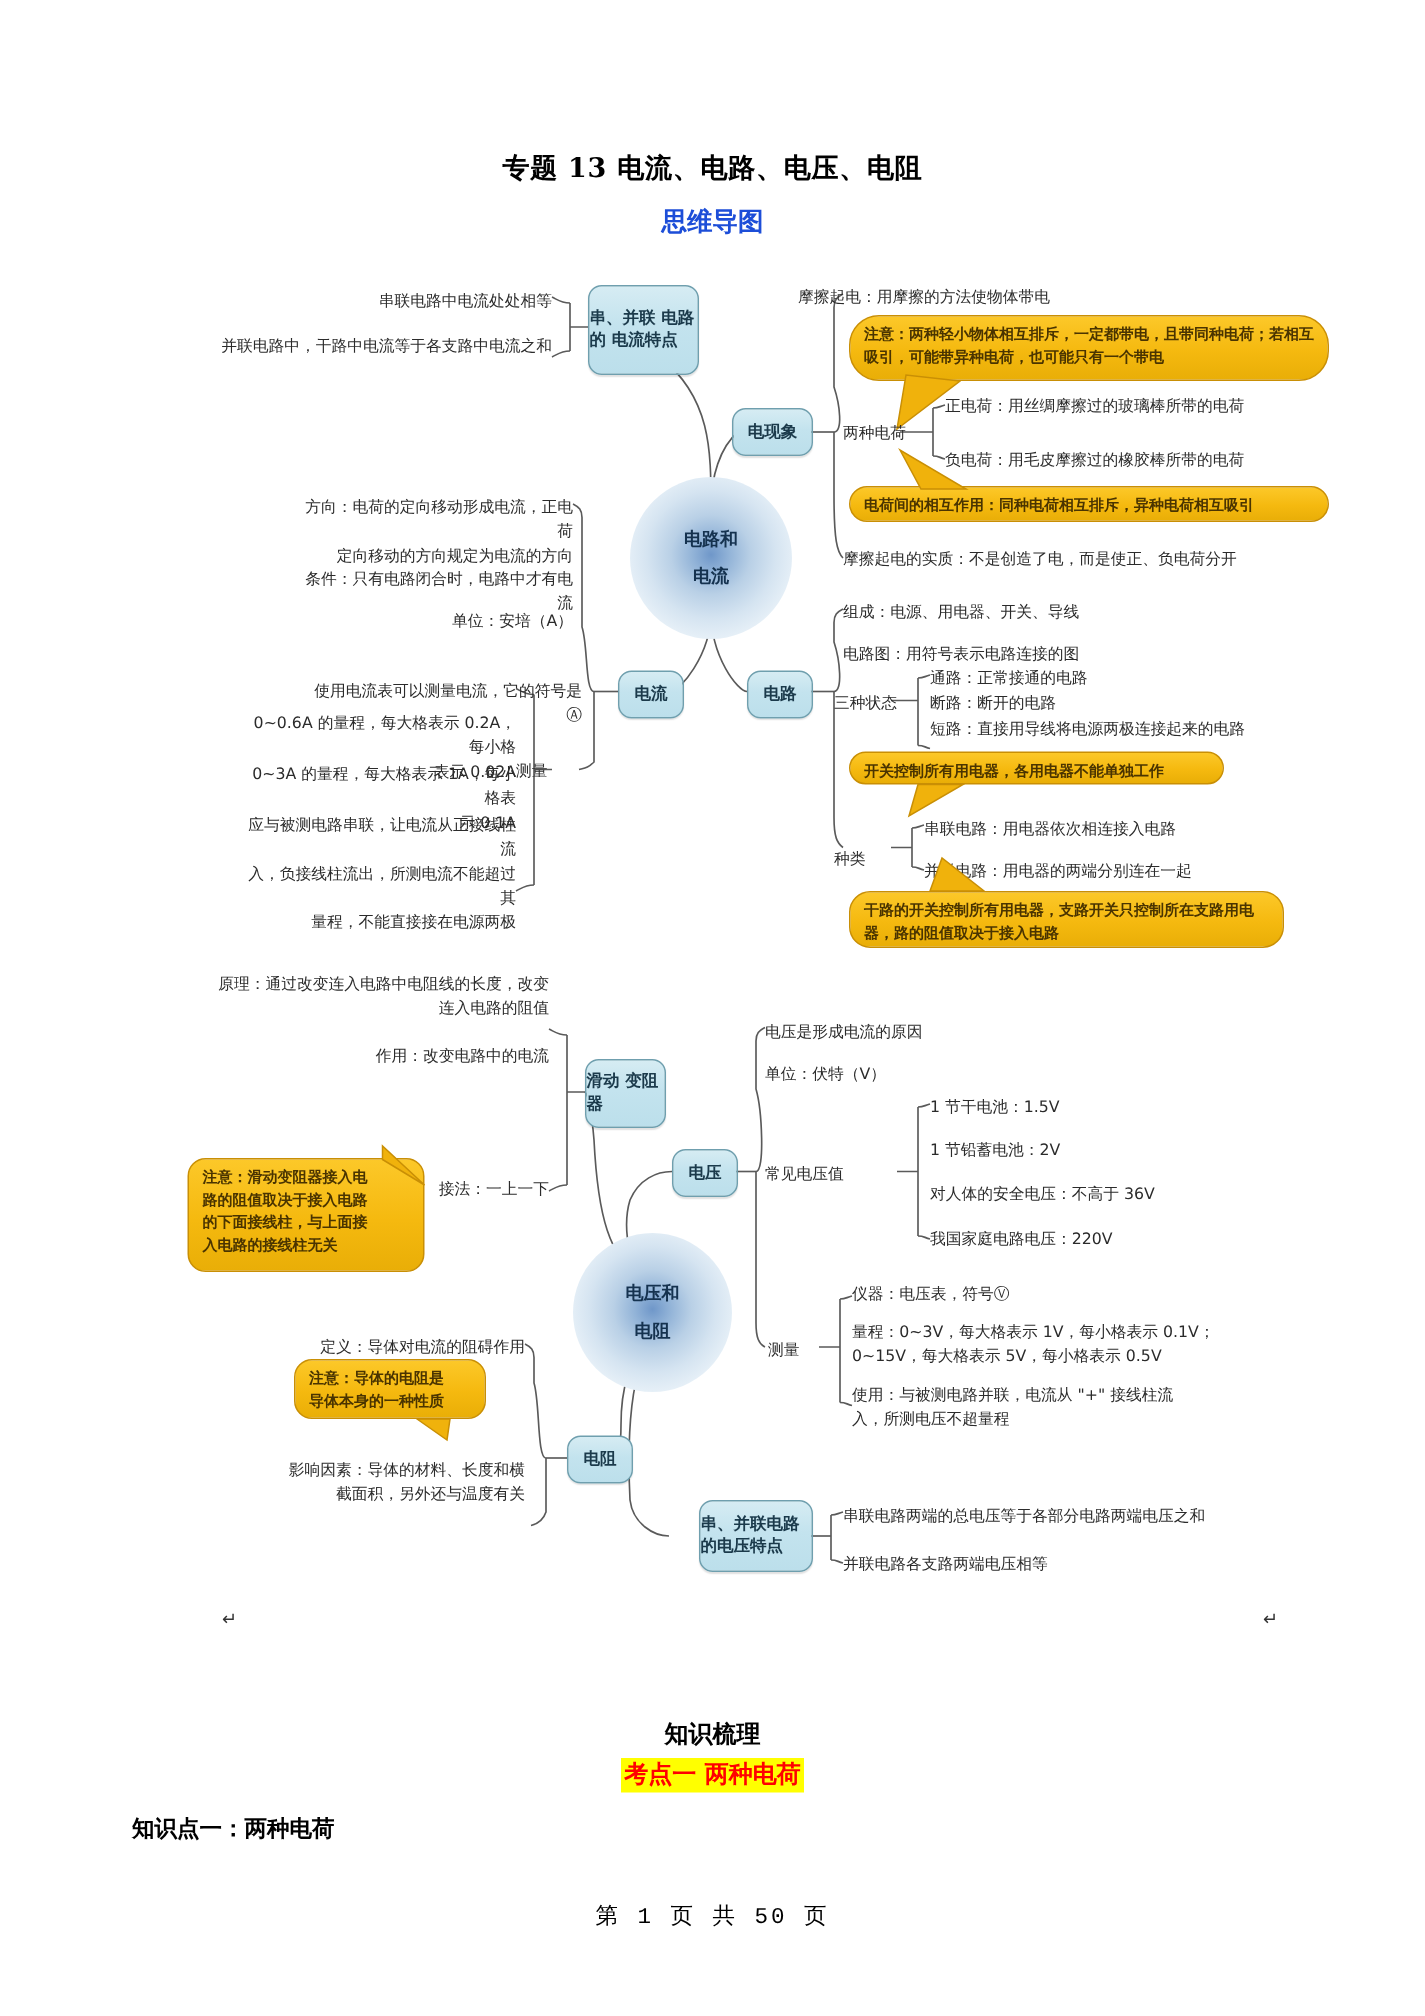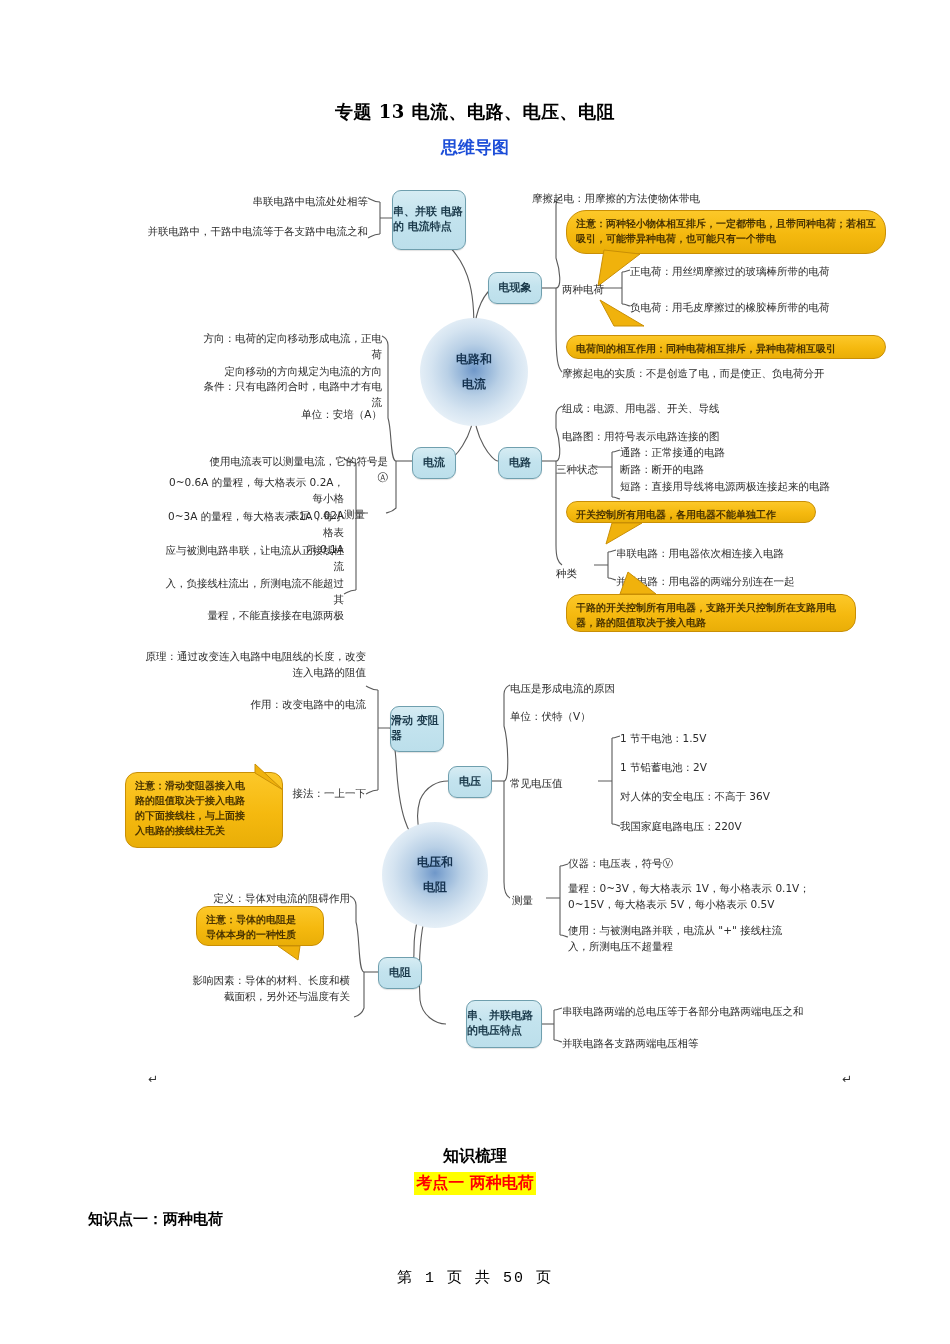--- a/index.html
+++ b/index.html
@@ -200,21 +200,21 @@
 
   <div class="callout" style="left:566px;top:210px;width:320px;height:44px;border-radius:20px;">注意：两种轻小物体相互排斥，一定都带电，且带同种电荷；若相互吸引，可能带异种电荷，也可能只有一个带电</div>
   <svg class="mm" style="left:0;top:0;">
     <path d="M604,250 L598,286 L640,254 Z" fill="#f0b20c" stroke="#c98f05" stroke-width="1"></path>
   </svg>
 
   <div class="lbl l" style="left:562px;top:281px;width:60px;">两种电荷</div>
   <div class="lbl l" style="left:630px;top:263px;width:300px;">正电荷：用丝绸摩擦过的玻璃棒所带的电荷</div>
   <div class="lbl l" style="left:630px;top:299px;width:300px;">负电荷：用毛皮摩擦过的橡胶棒所带的电荷</div>
 
-  <div class="callout" style="left:566px;top:335px;width:320px;height:24px;border-radius:14px;">电荷间的相互作用：同种电荷相互排斥，异种电荷相互吸引</div>
+  <div class="callout" style="left:566px;top:324px;width:320px;height:24px;border-radius:14px;">电荷间的相互作用：同种电荷相互排斥，异种电荷相互吸引</div>
   <svg class="mm" style="left:0;top:0;">
     <path d="M600,300 L614,326 L644,326 Z" fill="#f0b20c" stroke="#c98f05" stroke-width="1"></path>
   </svg>
 
   <div class="lbl l" style="left:562px;top:365px;width:340px;">摩擦起电的实质：不是创造了电，而是使正、负电荷分开</div>
 
   <div class="lbl l" style="left:562px;top:400px;width:330px;">组成：电源、用电器、开关、导线</div>
   <div class="lbl l" style="left:562px;top:428px;width:330px;">电路图：用符号表示电路连接的图</div>
   <div class="lbl l" style="left:556px;top:461px;width:44px;">三种状态</div>
   <div class="lbl l" style="left:620px;top:444px;width:320px;">通路：正常接通的电路</div>

